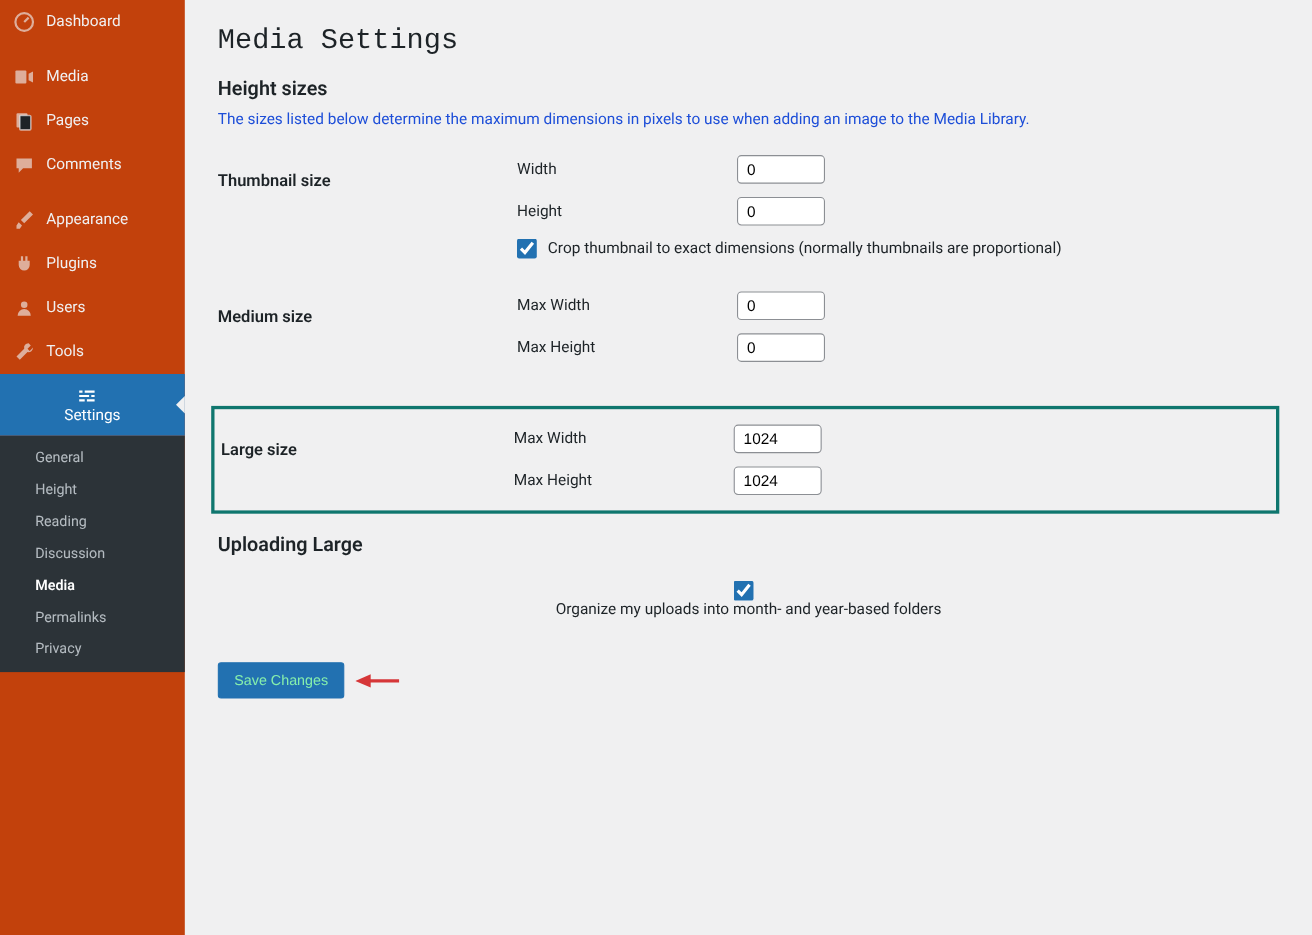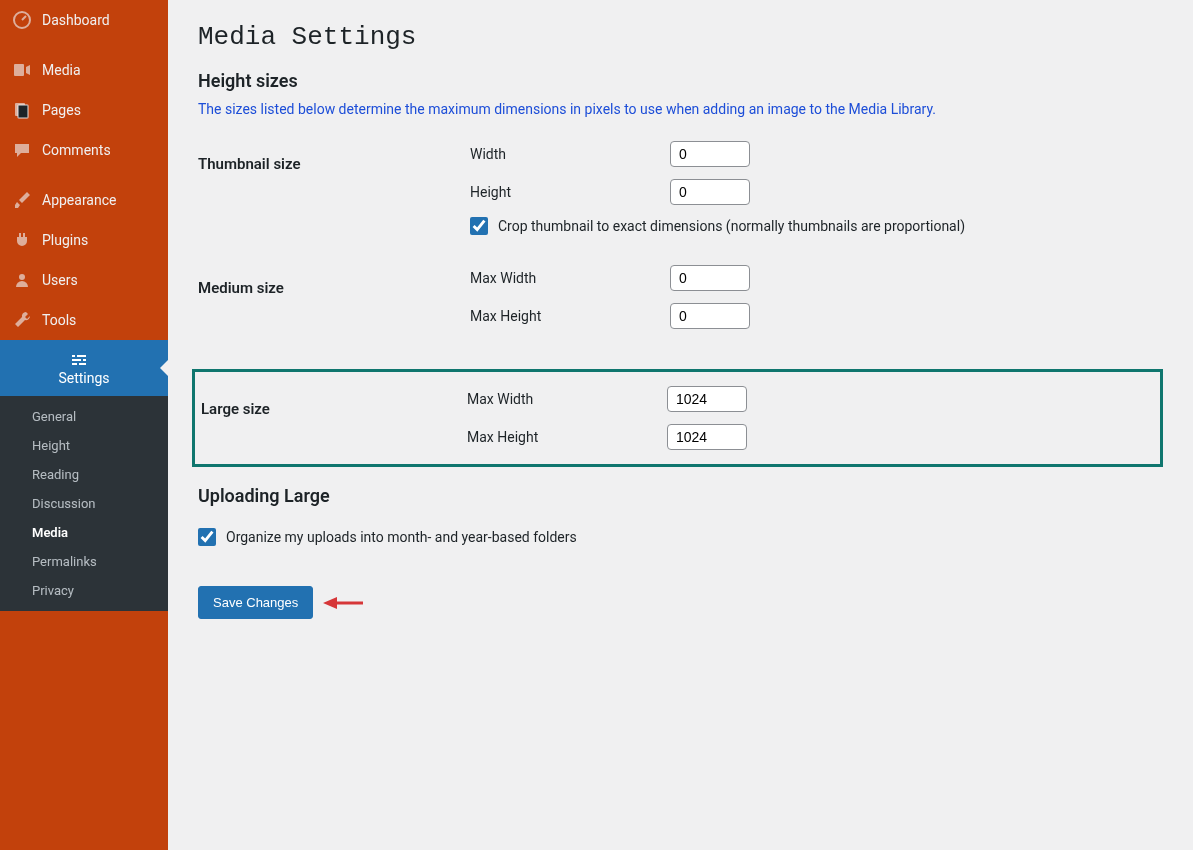--- a/index.html
+++ b/index.html
@@ -27,25 +27,25 @@
   .form-row .fields {  }
   .field-line { display:flex; align-items:center; margin-bottom: 12px; gap: 20px; }
   .field-line .field-label { width: 180px; font-size: 14px; }
   .field-line input[type="number"], .field-line input[type="text"] { width: 80px; padding: 4px 8px; border: 1px solid #8c8f94; border-radius: 4px; font-size: 14px; background:#fff; }
   .check-line { display:flex; align-items:center; font-size: 14px; margin: 6px 0 28px; }
   .check-line input[type="checkbox"] { width:18px; height:18px; margin-right: 10px; accent-color: #2271b1; }
   
   .highlight-box { border: 3px solid #0f766e; padding: 14px 0 12px 0; margin-bottom: 14px; margin-left:-6px; }
   .highlight-box .form-row .row-label { padding-left: 6px; }
   
-  .upload-check { display:flex; align-items:center; font-size:14px; margin: 22px 0 40px; }
+  .upload-check { display:flex; align-items:center; font-size:14px; margin: 22px 0 40px; flex-direction: column; }
   .upload-check input { width:18px; height:18px; margin-right:10px; accent-color:#2271b1; }
   
   .submit-row { display:flex; align-items:center; }
-  .btn-primary { background:#2271b1; color:#ffffff; border:1px solid #2271b1; padding:8px 14px; font-size:13px; border-radius:3px; cursor:pointer; }
+  .btn-primary { background:#2271b1; color:#86efac; border:1px solid #2271b1; padding:8px 14px; font-size:13px; border-radius:3px; cursor:pointer; }
   .arrow { margin-left: 10px; color:#d63638; display:inline-flex; align-items:center; }
   svg { display:block; }
 </style>
 </head>
 <body>
 
 <div class="wrap">
   <nav class="sidebar">
     <div class="menu-item">
       <span class="ico">

